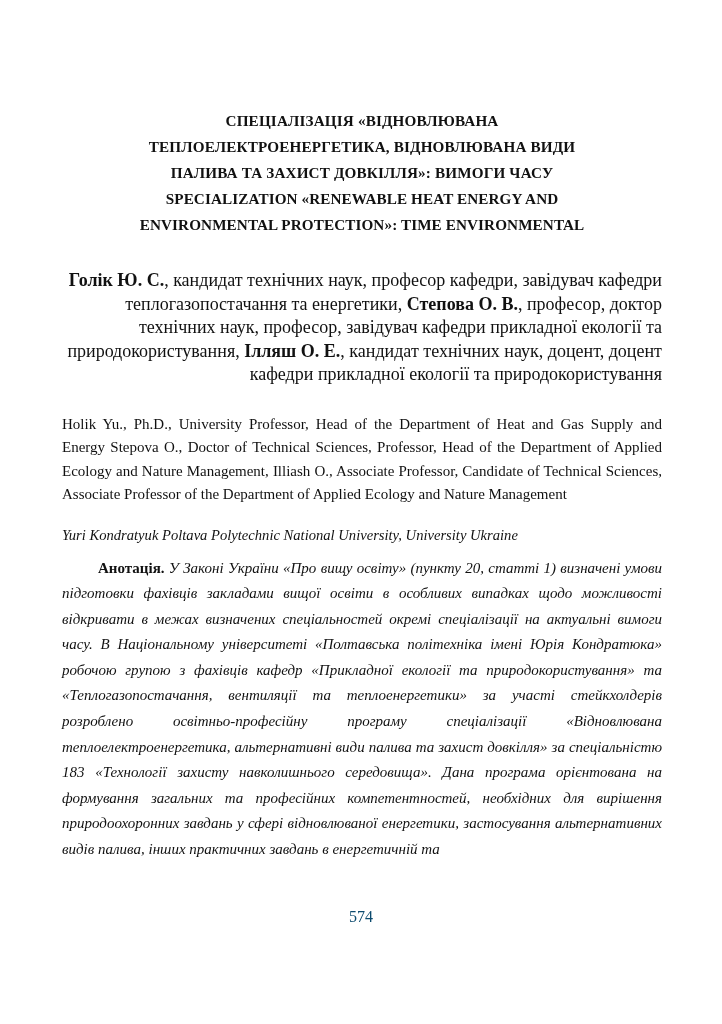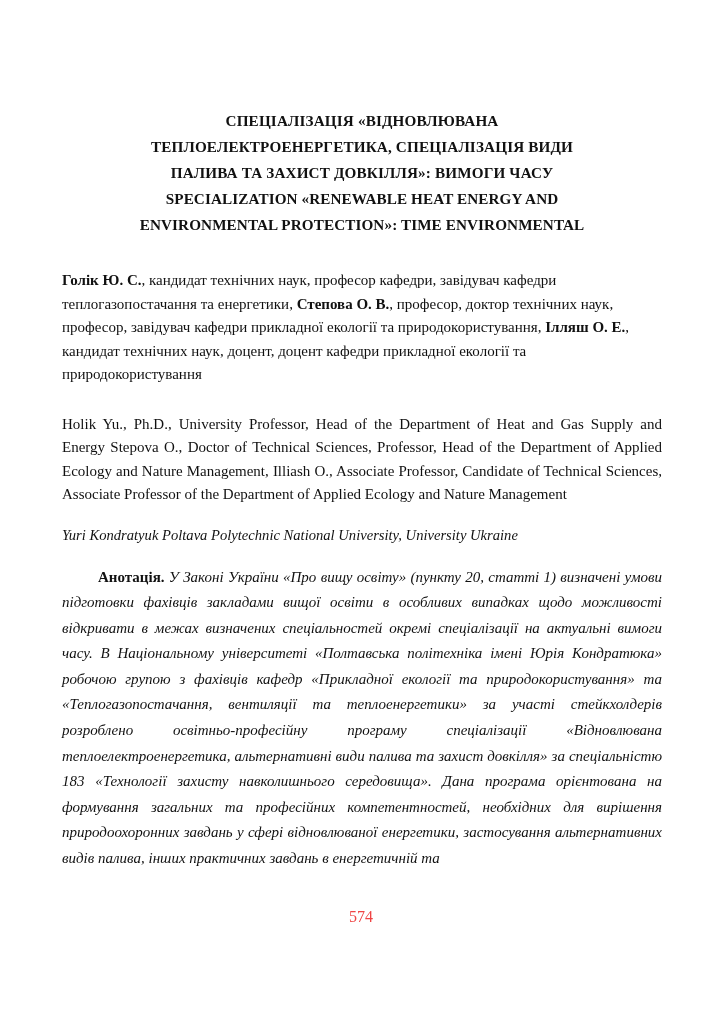--- a/index.html
+++ b/index.html
@@ -52,22 +52,22 @@
     font-weight: bold;
     font-size: 15.2px;
     line-height: 26px;
     letter-spacing: 0.1px;
     text-align: center;
   }
 
   
   .authors-ua {
     margin-top: 31px;
-    text-align: left;
-    font-size: 15px;
+    text-align: right;
+    font-size: 18px;
     line-height: 23.5px;
   }
   .authors-ua b { font-weight: bold; }
 
   
   .affil-ua {
     margin-top: 20px;
     text-align: center;
     font-style: italic;
     font-size: 15px;
@@ -86,21 +86,21 @@
   
   .affil-en {
     margin-top: 17px;
     font-style: italic;
     font-size: 14.6px;
     line-height: 22px;
   }
 
   
   .abstract {
-    margin-top: 19px;
+    margin-top: 10px;
     text-align: justify;
     text-justify: inter-word;
     font-style: italic;
     font-size: 15px;
     line-height: 25.6px;
     text-indent: 36px;
   }
   .abstract .lead {
     font-weight: bold;
     font-style: normal;
@@ -108,32 +108,32 @@
 
   
   .folio {
     position: absolute;
     left: 0;
     right: 0;
     top: 908px;
     text-align: center;
     font-size: 16px;
     font-style: normal;
-    color: #ef4444;
+    color: #0c4a6e;
   }
 </style>
 </head>
 <body>
 
 <div class="page">
   <div class="content">
 
     <div class="title-block">
       <div class="title-line">СПЕЦІАЛІЗАЦІЯ «ВІДНОВЛЮВАНА</div>
-      <div class="title-line">ТЕПЛОЕЛЕКТРОЕНЕРГЕТИКА, СПЕЦІАЛІЗАЦІЯ ВИДИ</div>
+      <div class="title-line">ТЕПЛОЕЛЕКТРОЕНЕРГЕТИКА, ВІДНОВЛЮВАНА ВИДИ</div>
       <div class="title-line">ПАЛИВА ТА ЗАХИСТ ДОВКІЛЛЯ»: ВИМОГИ ЧАСУ</div>
     </div>
 
     <div class="title-block-en">
       <div class="title-line-en">SPECIALIZATION «RENEWABLE HEAT ENERGY AND</div>
       <div class="title-line-en">ENVIRONMENTAL PROTECTION»: TIME ENVIRONMENTAL</div>
     </div>
 
     <div class="authors-ua"><b>Голік Ю. С.</b><span>, кандидат технічних наук, професор кафедри, завідувач кафедри теплогазопостачання та енергетики,  </span><b>Степова О. В.</b><span>, професор, доктор технічних наук, професор, завідувач кафедри прикладної екології та природокористування, </span><b>Ілляш О. Е.</b><span>, кандидат технічних наук, доцент, доцент кафедри прикладної екології та природокористування</span></div>
 

